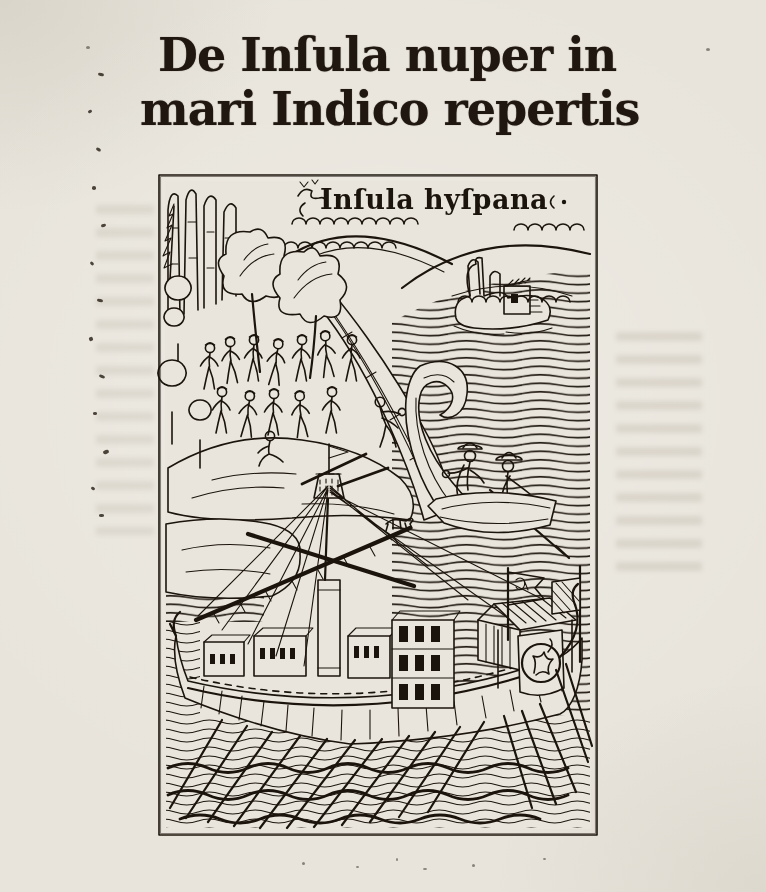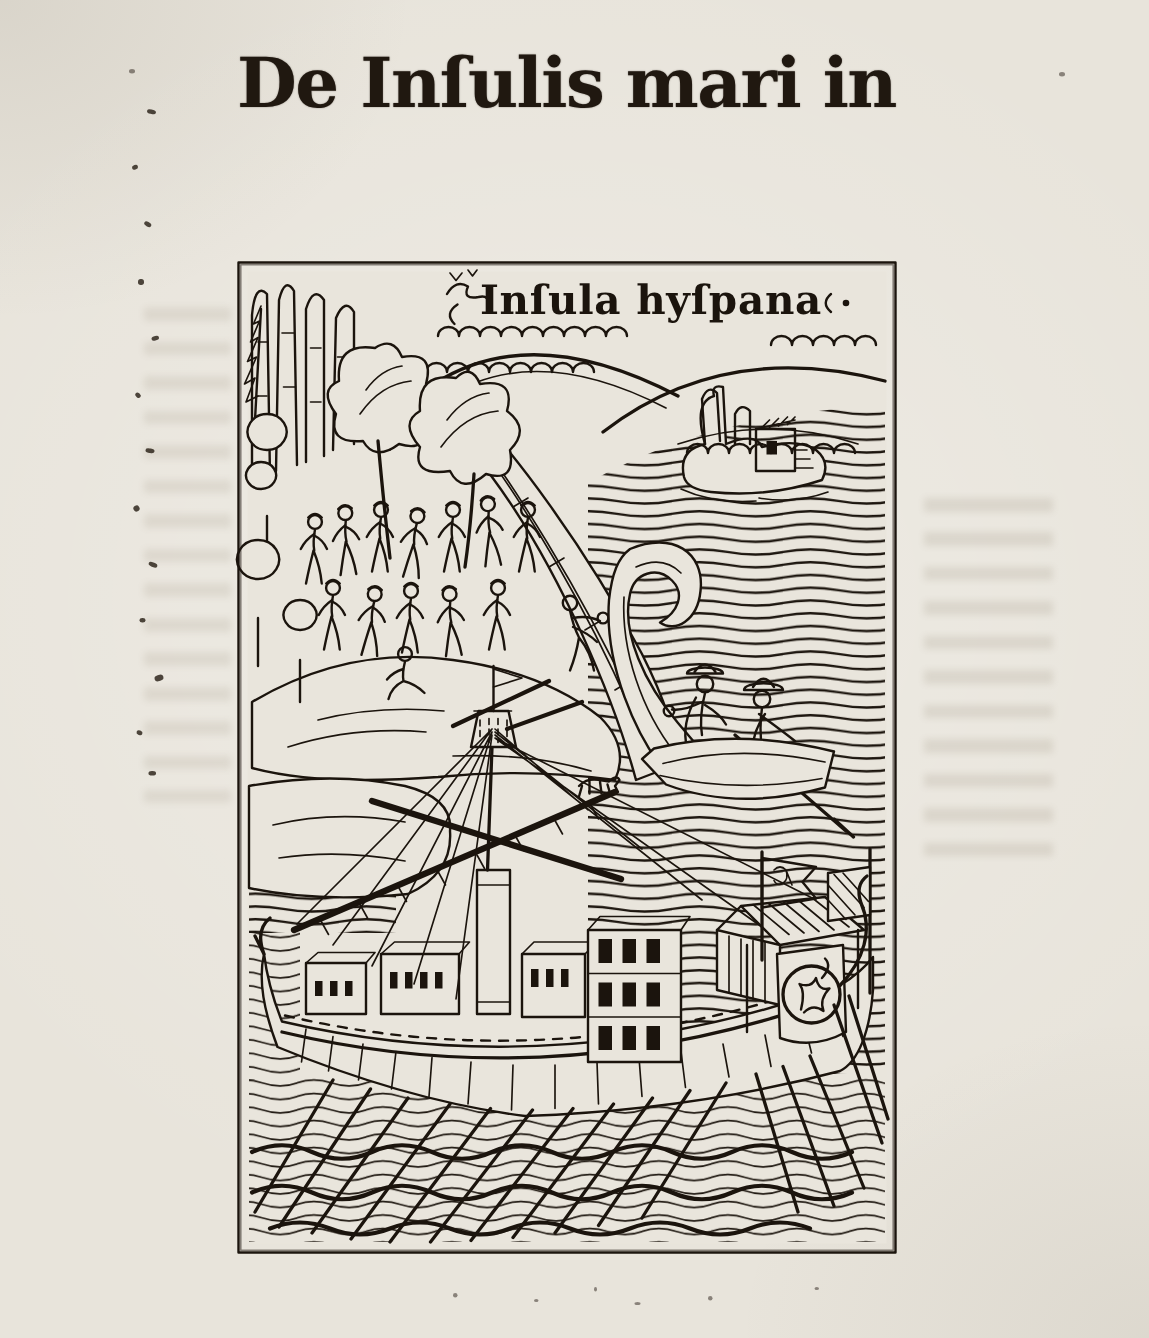--- a/index.html
+++ b/index.html
@@ -35,21 +35,22 @@
 </style>
 </head>
 <body>
 
 <div class="page">
 
   <div class="ghost ghost-left"></div>
   <div class="ghost ghost-right"></div>
 
   <div class="title-block">
-    <div class="title-line t1">De Inſulis mari in</div>
+    <div class="title-line t1">De Inſula nuper in</div>
+    <div class="title-line t2">mari Indico repertis</div>
   </div>
 
   <div class="marginalia">
     <i style="left:98px;top:73px;width:6px;height:3px;transform:rotate(14deg)"></i>
     <i style="left:88px;top:110px;width:4px;height:3px;transform:rotate(-20deg)"></i>
     <i style="left:96px;top:148px;width:5px;height:3px;transform:rotate(30deg)"></i>
     <i style="left:92px;top:186px;width:4px;height:4px"></i>
     <i style="left:101px;top:224px;width:5px;height:3px;transform:rotate(-15deg)"></i>
     <i style="left:90px;top:262px;width:4px;height:3px;transform:rotate(40deg)"></i>
     <i style="left:97px;top:299px;width:6px;height:3px;transform:rotate(10deg)"></i>

